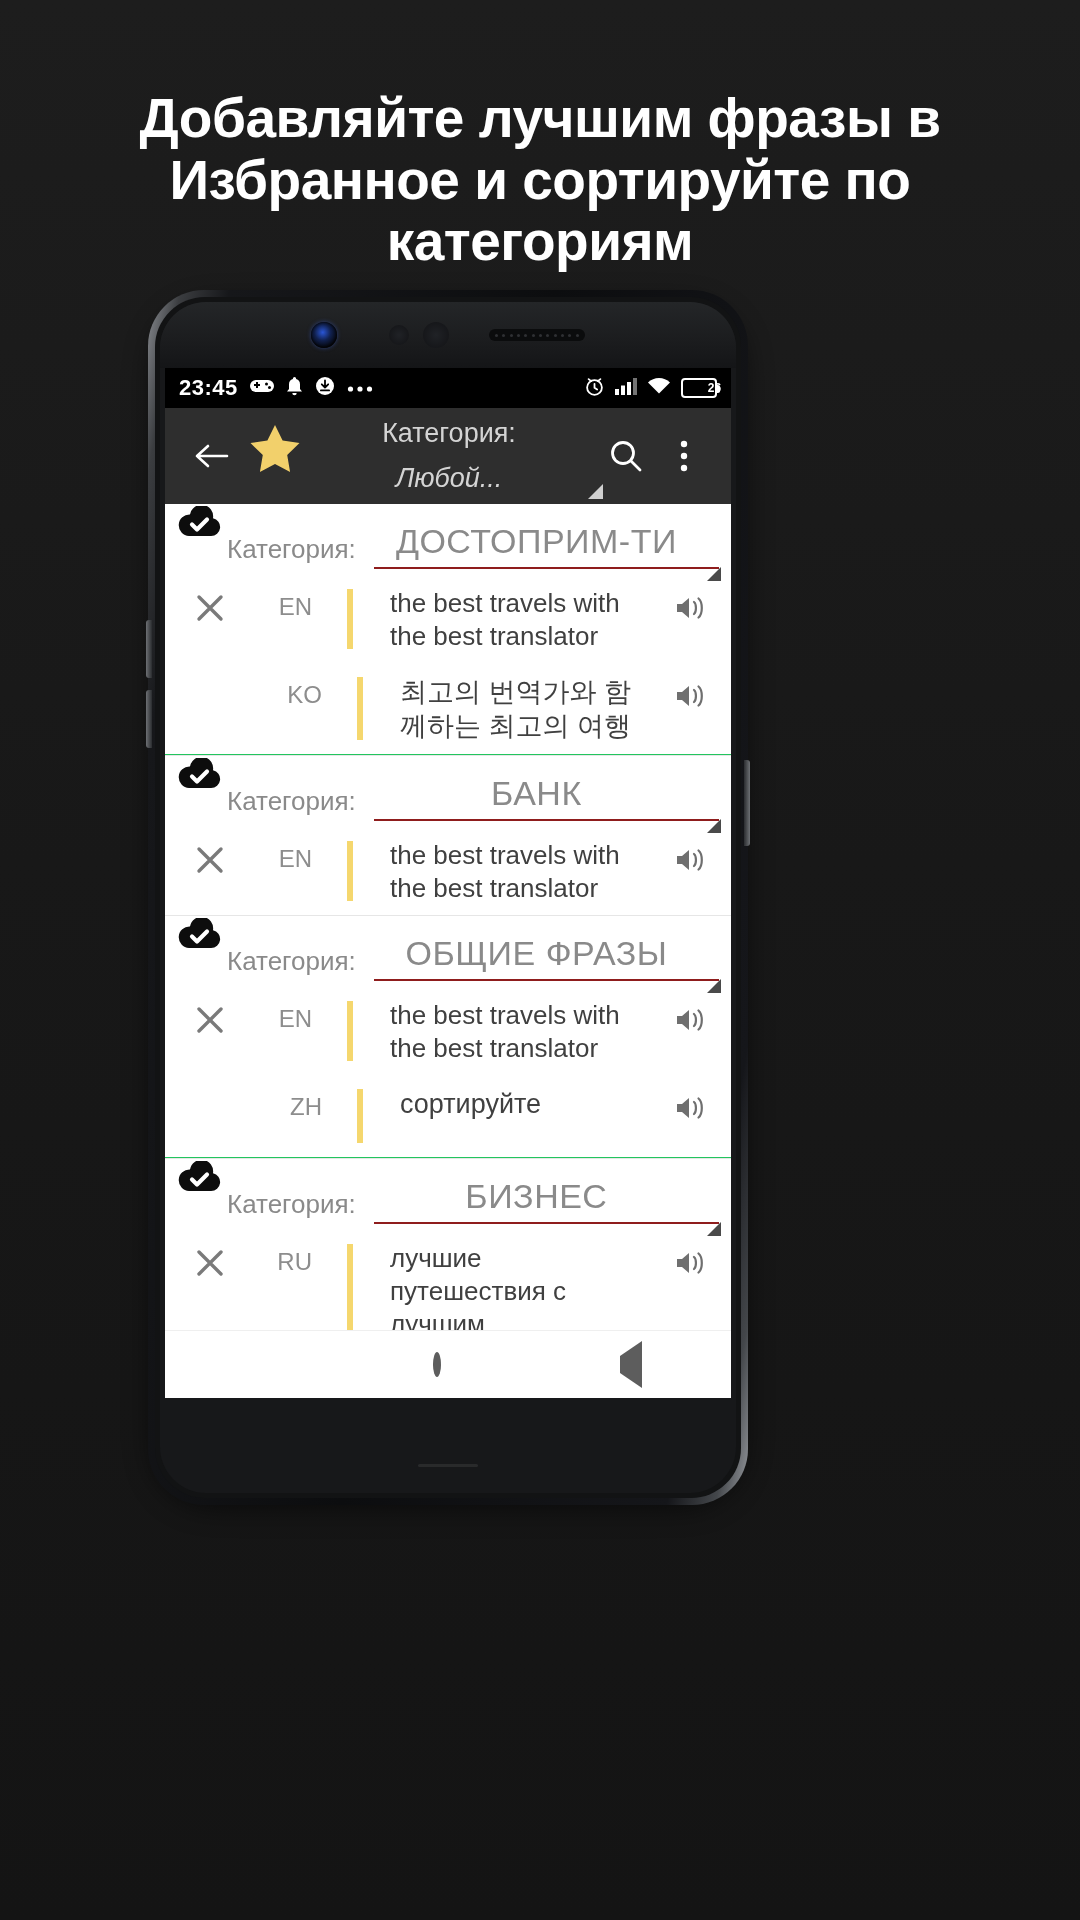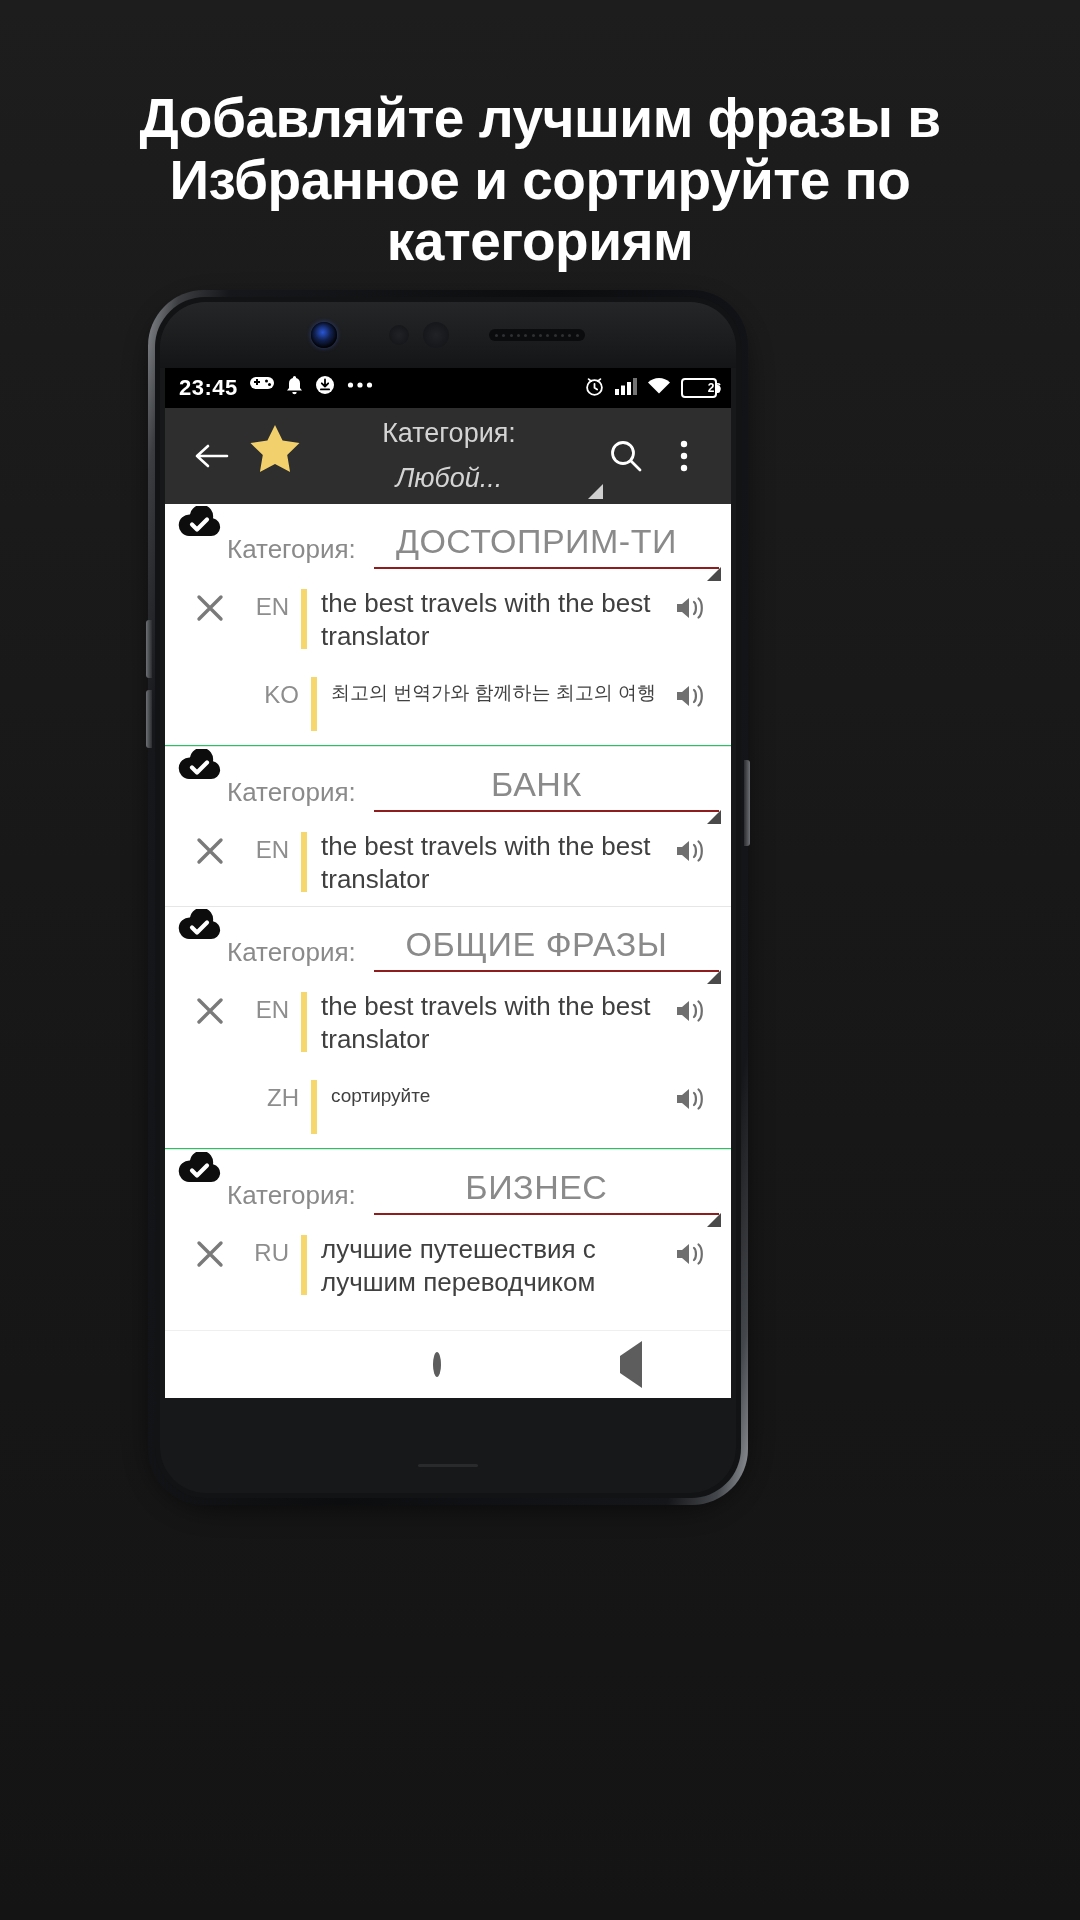--- a/index.html
+++ b/index.html
@@ -104,21 +104,21 @@
     overflow: hidden;
   }
 
   
   .statusbar {
     height: 40px; background: #000;
     display: flex; align-items: center;
     padding: 0 14px;
     color: #fff;
   }
-  .sb-left { display: flex; align-items: flex-start; gap: 12px; }
+  .sb-left { display: flex; align-items: center; gap: 12px; }
   .sb-time { font-size: 22px; font-weight: bold; letter-spacing: .5px; }
   .sb-right { margin-left: auto; display: flex; align-items: center; gap: 10px; }
   .ic { display: block; }
   .batt {
     display: inline-flex; align-items: center; justify-content: center;
     border: 2px solid #fff; border-radius: 4px;
     width: 36px; height: 20px;
     font-size: 12px; font-weight: bold; position: relative; padding-left: 31px;
   }
   .batt::after {
@@ -203,20 +203,21 @@
     right: -2px; bottom: -14px;
     width: 0; height: 0;
     border-left: 14px solid transparent;
     border-bottom: 14px solid #4a4a4a;
   }
 
   .phrase {
     display: flex; align-items: flex-start;
     padding: 10px 16px 10px 18px;
     min-height: 72px;
+    gap: 23px;
   }
   .phrase.sep { border-bottom: 1px solid #22c55e; padding-left: 28px; }
   .ph-x { width: 54px; flex: 0 0 54px; display:flex; justify-content:center; padding-top: 8px; cursor:pointer; }
   .ph-x.empty { visibility: hidden; }
   .ph-lang {
     width: 54px; flex: 0 0 54px;
     color: #8d8d8d;
     font-size: 24px;
     text-align: right;
     padding-top: 8px;
@@ -224,21 +225,21 @@
   }
   .ph-bar { width: 6px; flex: 0 0 6px; background: #f5d76e; margin: 4px 14px 4px 10px; align-self: stretch; min-height: 54px; }
   .ph-text {
     flex: 1;
     color: #404040;
     font-size: 26px;
     line-height: 1.27;
     padding-top: 2px;
     padding-right: 8px;
   }
-  .ph-text.cjk { font-size: 19px; margin-top: 6px; }
+  .ph-text.cjk { font-size: 27px; }
   .ph-spk { width: 50px; flex: 0 0 50px; display: flex; justify-content: center; padding-top: 10px; cursor:pointer; }
 
   
   .navbar {
     height: 68px;
     background: #fff;
     border-top: 1px solid #efefef;
     display: flex; align-items: center; justify-content: space-around;
   }
   .nav-sq { width: 22px; height: 22px; background: #5d5d5d; }

